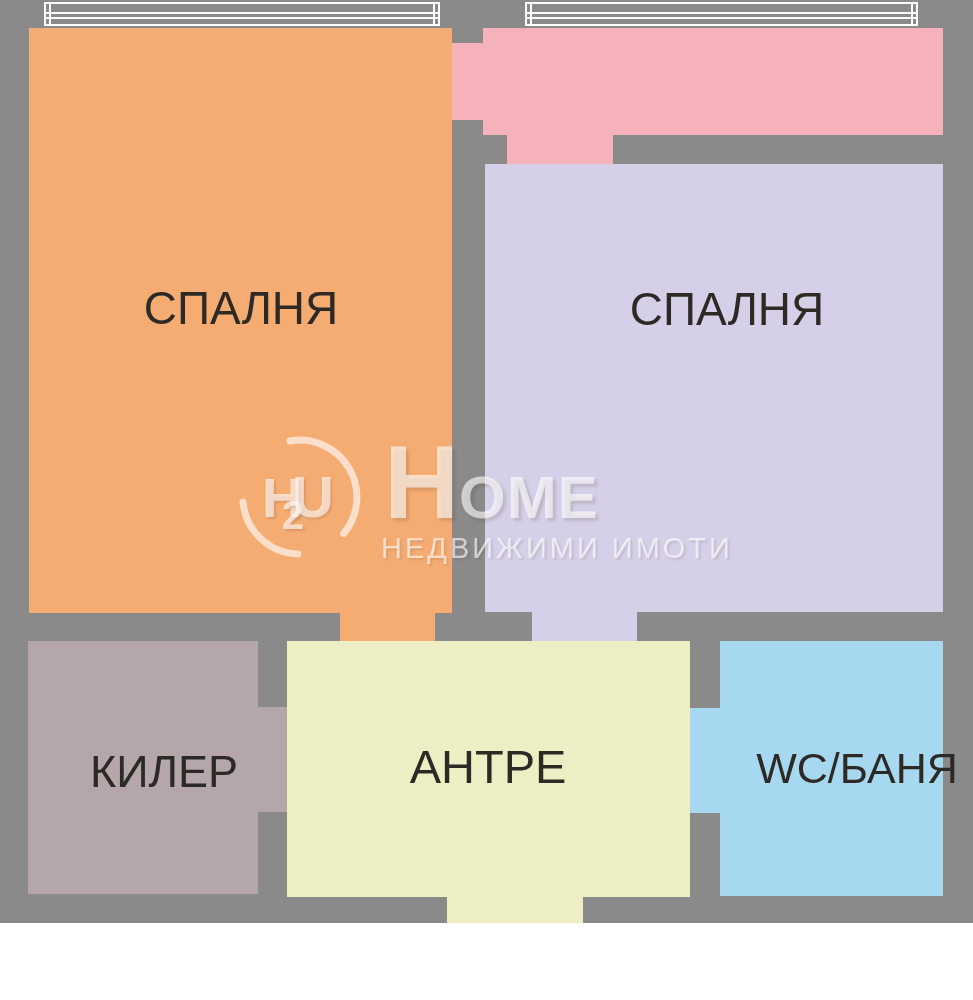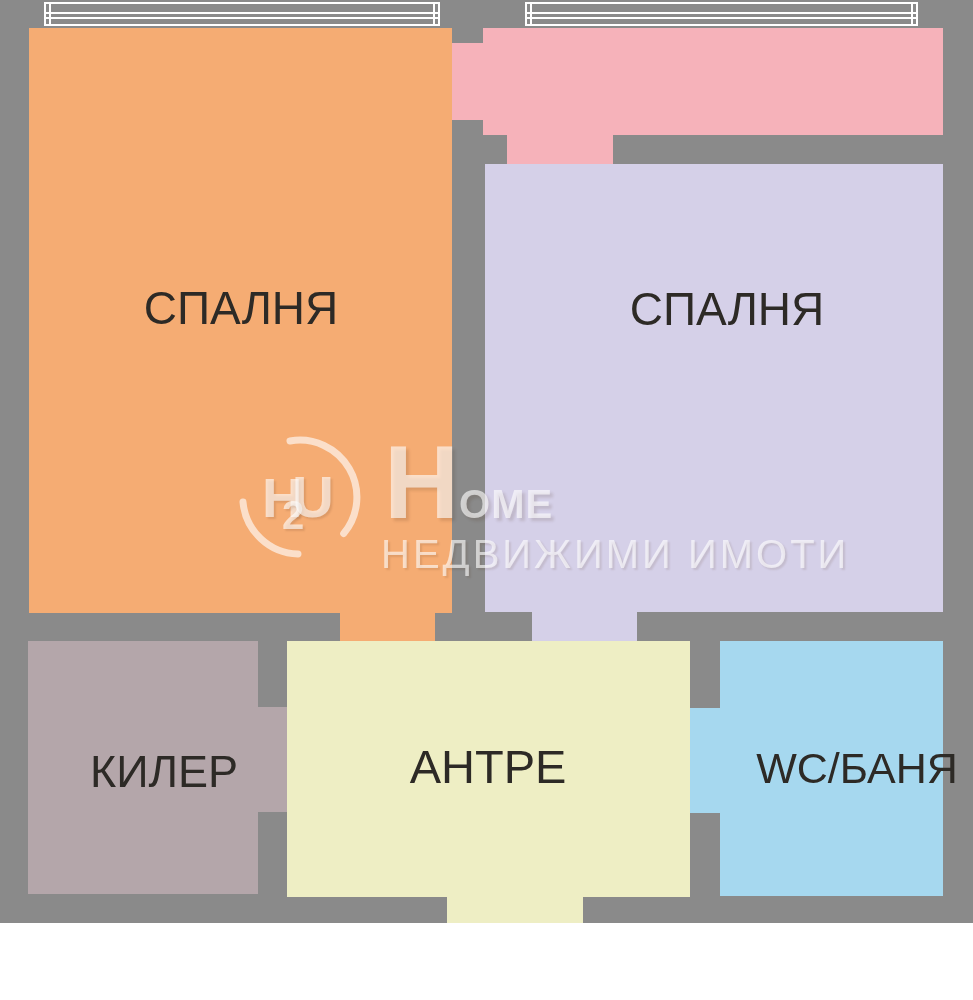--- a/index.html
+++ b/index.html
@@ -54,23 +54,23 @@
   .wm-arcs{position:absolute;left:238px;top:432px;}
   .wm-mono{position:absolute;line-height:1;font-weight:bold;
            text-shadow:2px 2px 2px rgba(70,40,20,0.13);}
   .wm-mono-h{left:262px;top:470px;font-size:56px;}
   .wm-mono-2{left:282px;top:495px;font-size:40px;}
   .wm-mono-u{left:292px;top:468px;font-size:58px;}
   .wm-brand{position:absolute;left:384px;top:430px;display:flex;align-items:baseline;
             line-height:1;font-weight:bold;white-space:nowrap;
             text-shadow:3px 3px 3px rgba(70,40,20,0.15);}
   .wm-brand-first{font-size:104px;}
-  .wm-brand-mid{font-size:40px;letter-spacing:1px;}
+  .wm-brand-mid{font-size:60px;letter-spacing:1px;}
   .wm-brand-last{font-size:110px;}
-  .wm-tagline{position:absolute;left:381px;top:534px;font-size:40px;letter-spacing:3px;
+  .wm-tagline{position:absolute;left:381px;top:534px;font-size:29px;letter-spacing:3px;
               line-height:1;white-space:nowrap;text-shadow:2px 2px 2px rgba(70,40,20,0.12);}
 </style>
 </head>
 <body>
 
 <div class="stage">
 
   <div class="plan" style="background-color: rgb(138, 138, 138);">
 
     <div class="room room-living" style="background-color: rgb(245, 172, 115);"></div>

